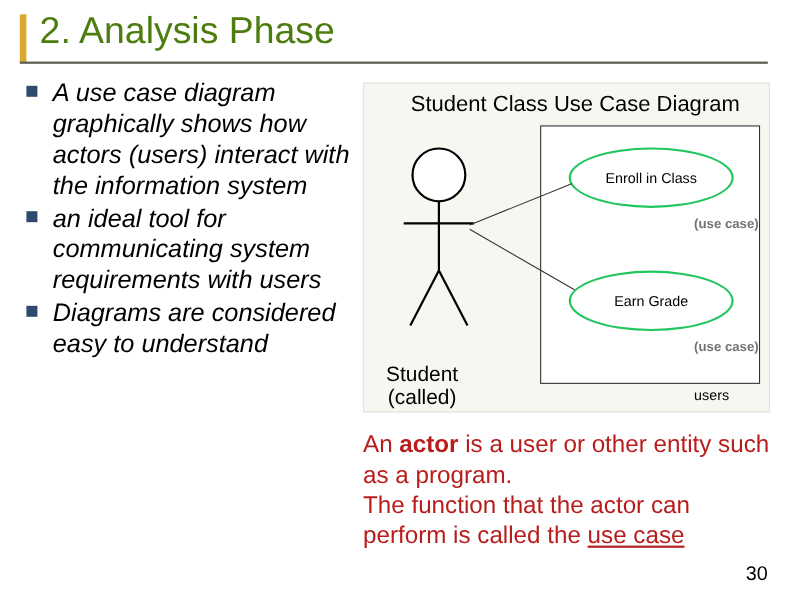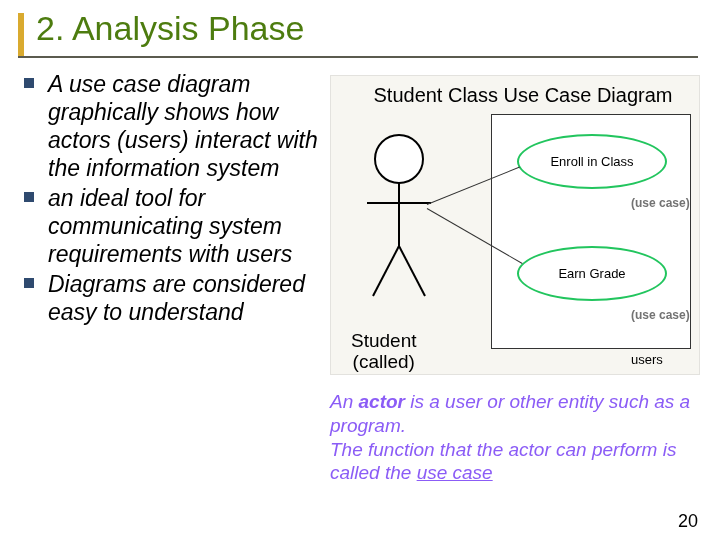--- a/index.html
+++ b/index.html
@@ -83,24 +83,23 @@
     height: 300px;
     position: relative;
     background: #f7f6f1;
     border: 1px solid #e3e2de;
   }
   .caption {
     position: absolute;
     left: 310px;
     top: 320px;
     width: 375px;
-    font-size: 19px;
+    font-size: 22px;
     line-height: 1.25;
-    color: #8b5cf6;
-    font-style: italic;
+    color: #b91c1c;
   }
   .caption b { font-weight: bold; }
   .u { text-decoration: underline; }
   .pagenum {
     position: absolute;
     right: 22px;
     bottom: 8px;
     font-size: 18px;
     color: #000;
   }
@@ -230,13 +229,13 @@
       <div class="assoc" style="left:96px; top:132px; width:110px; transform:rotate(30deg);"></div>
     </div>
   </div>
 
   <div class="caption">
     <span>An </span><b>actor</b><span> is a user or other entity such as a program.</span><br>
     <span>The function that the actor can perform is called the </span><span class="u">use case</span>
   </div>
 </div>
 
-<div class="pagenum">20</div>
+<div class="pagenum">30</div>
 
 </body></html>

